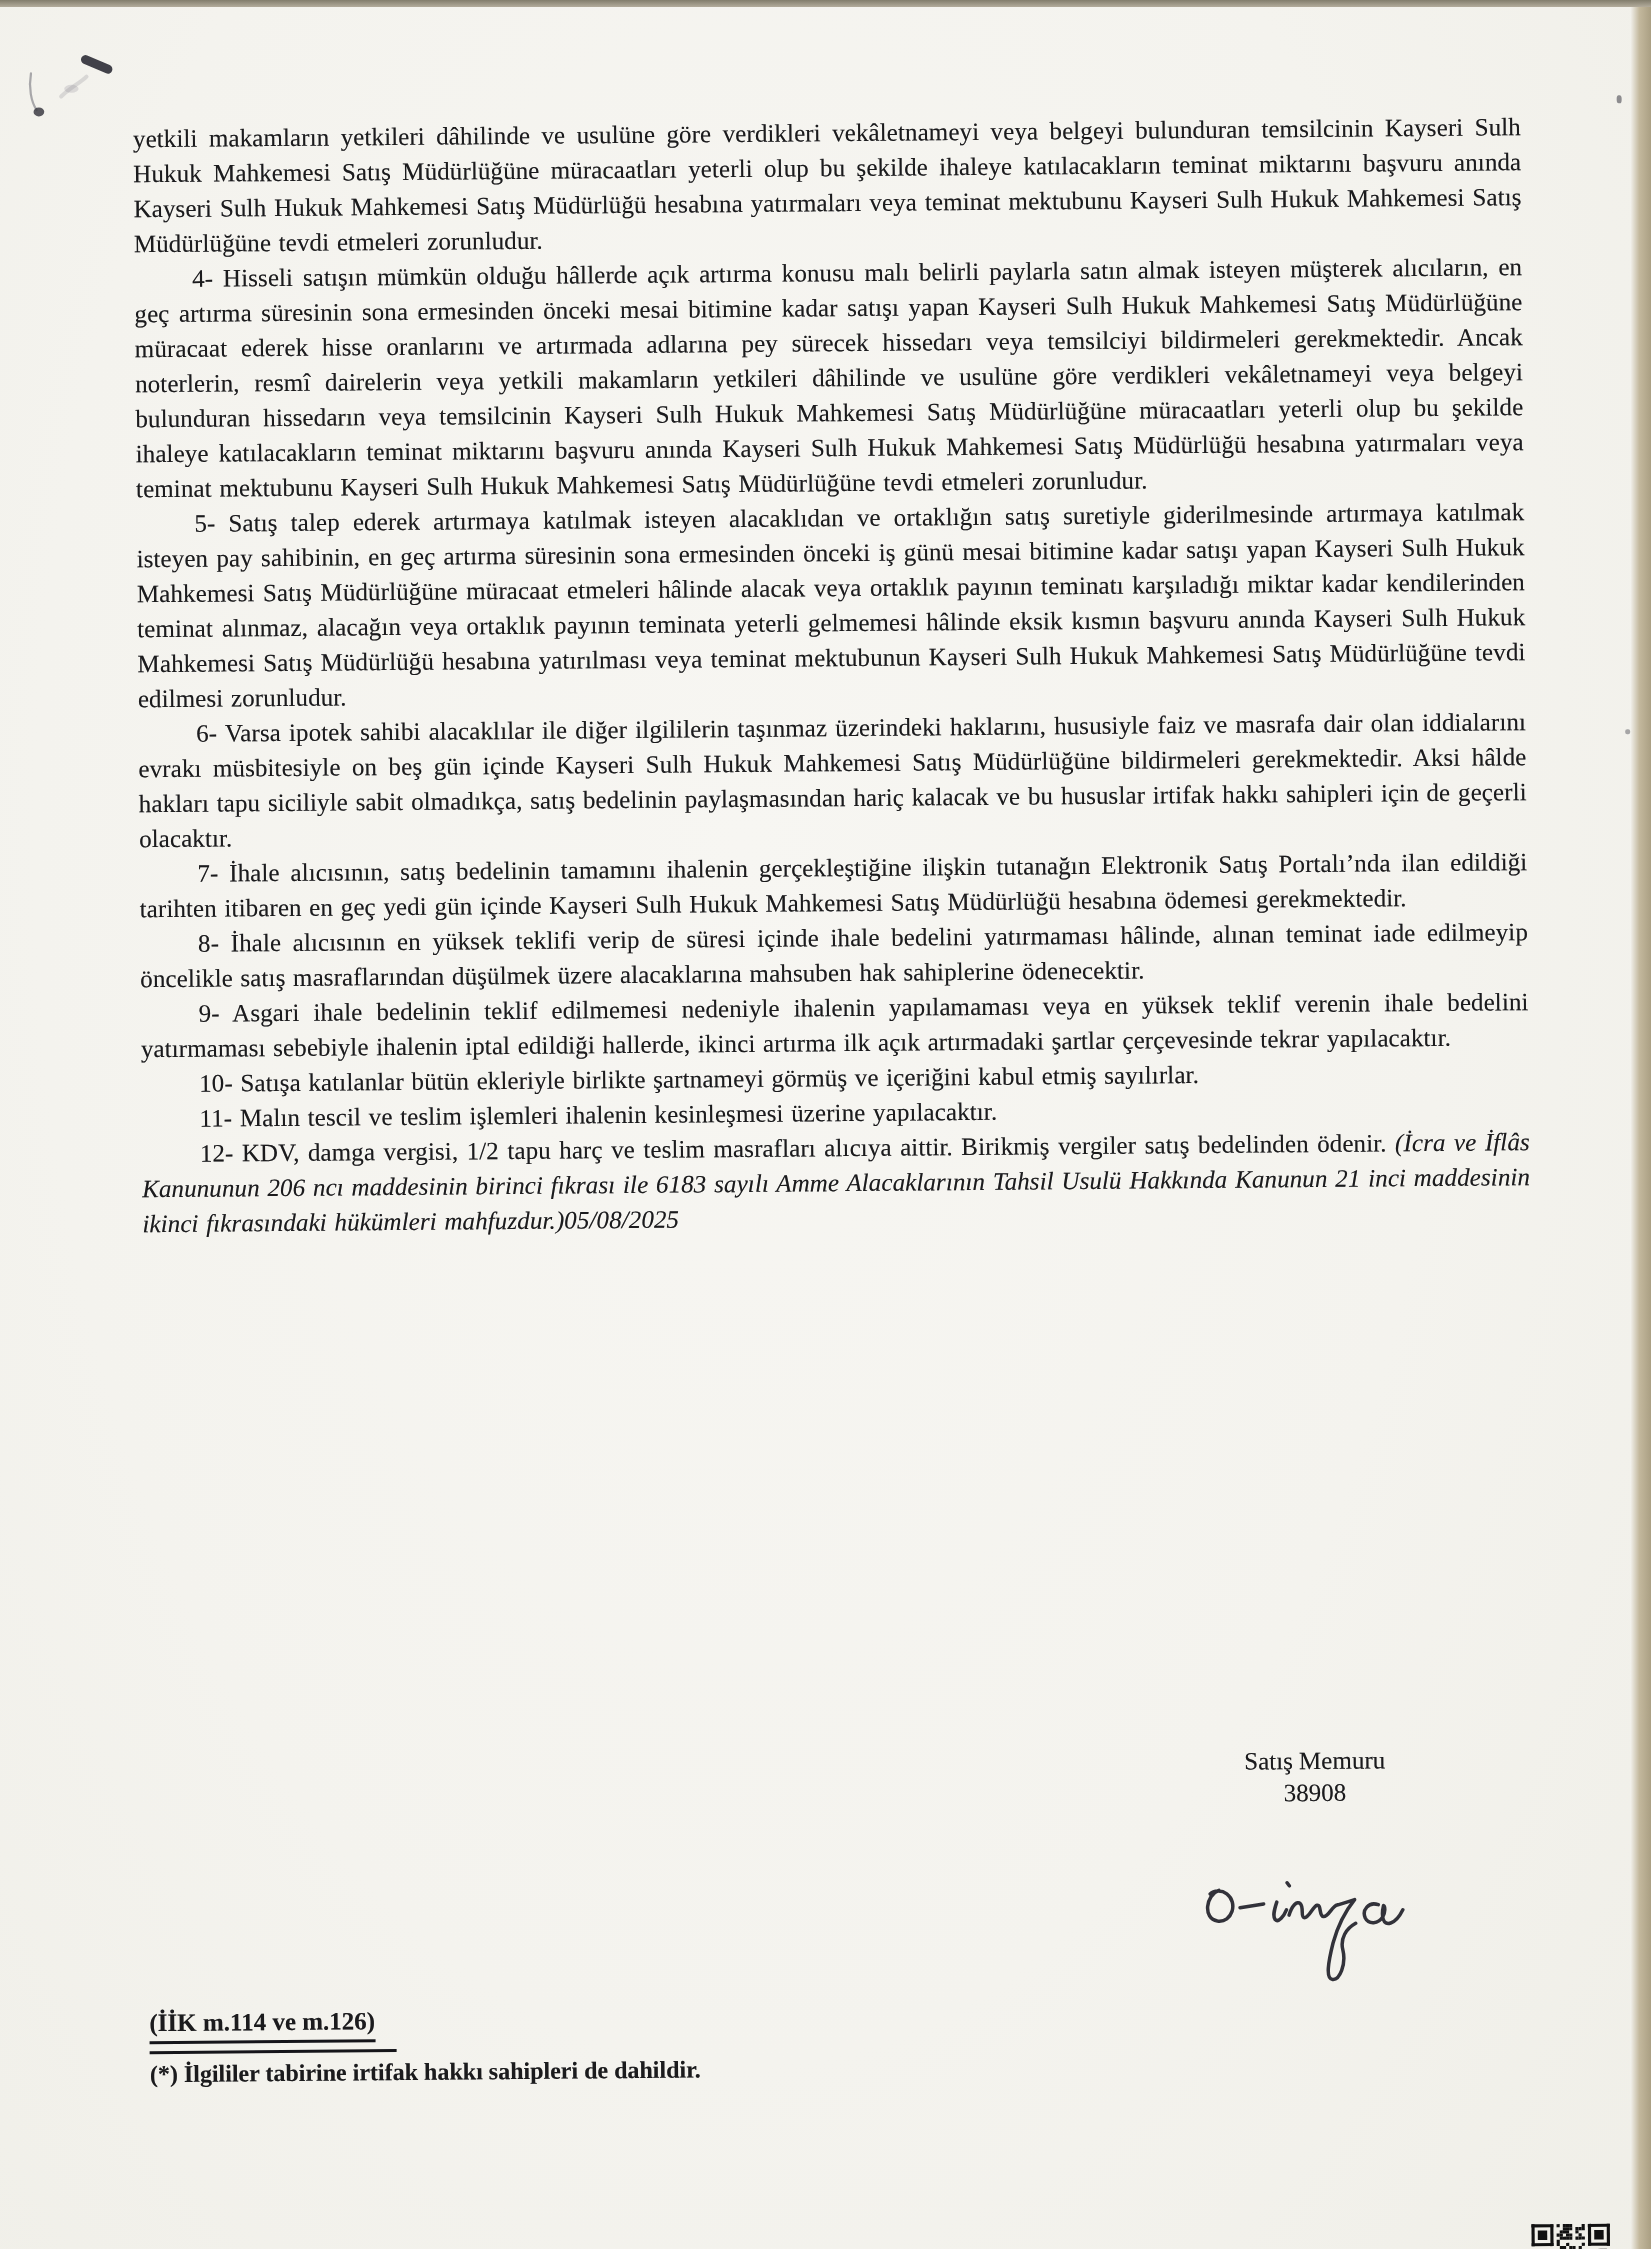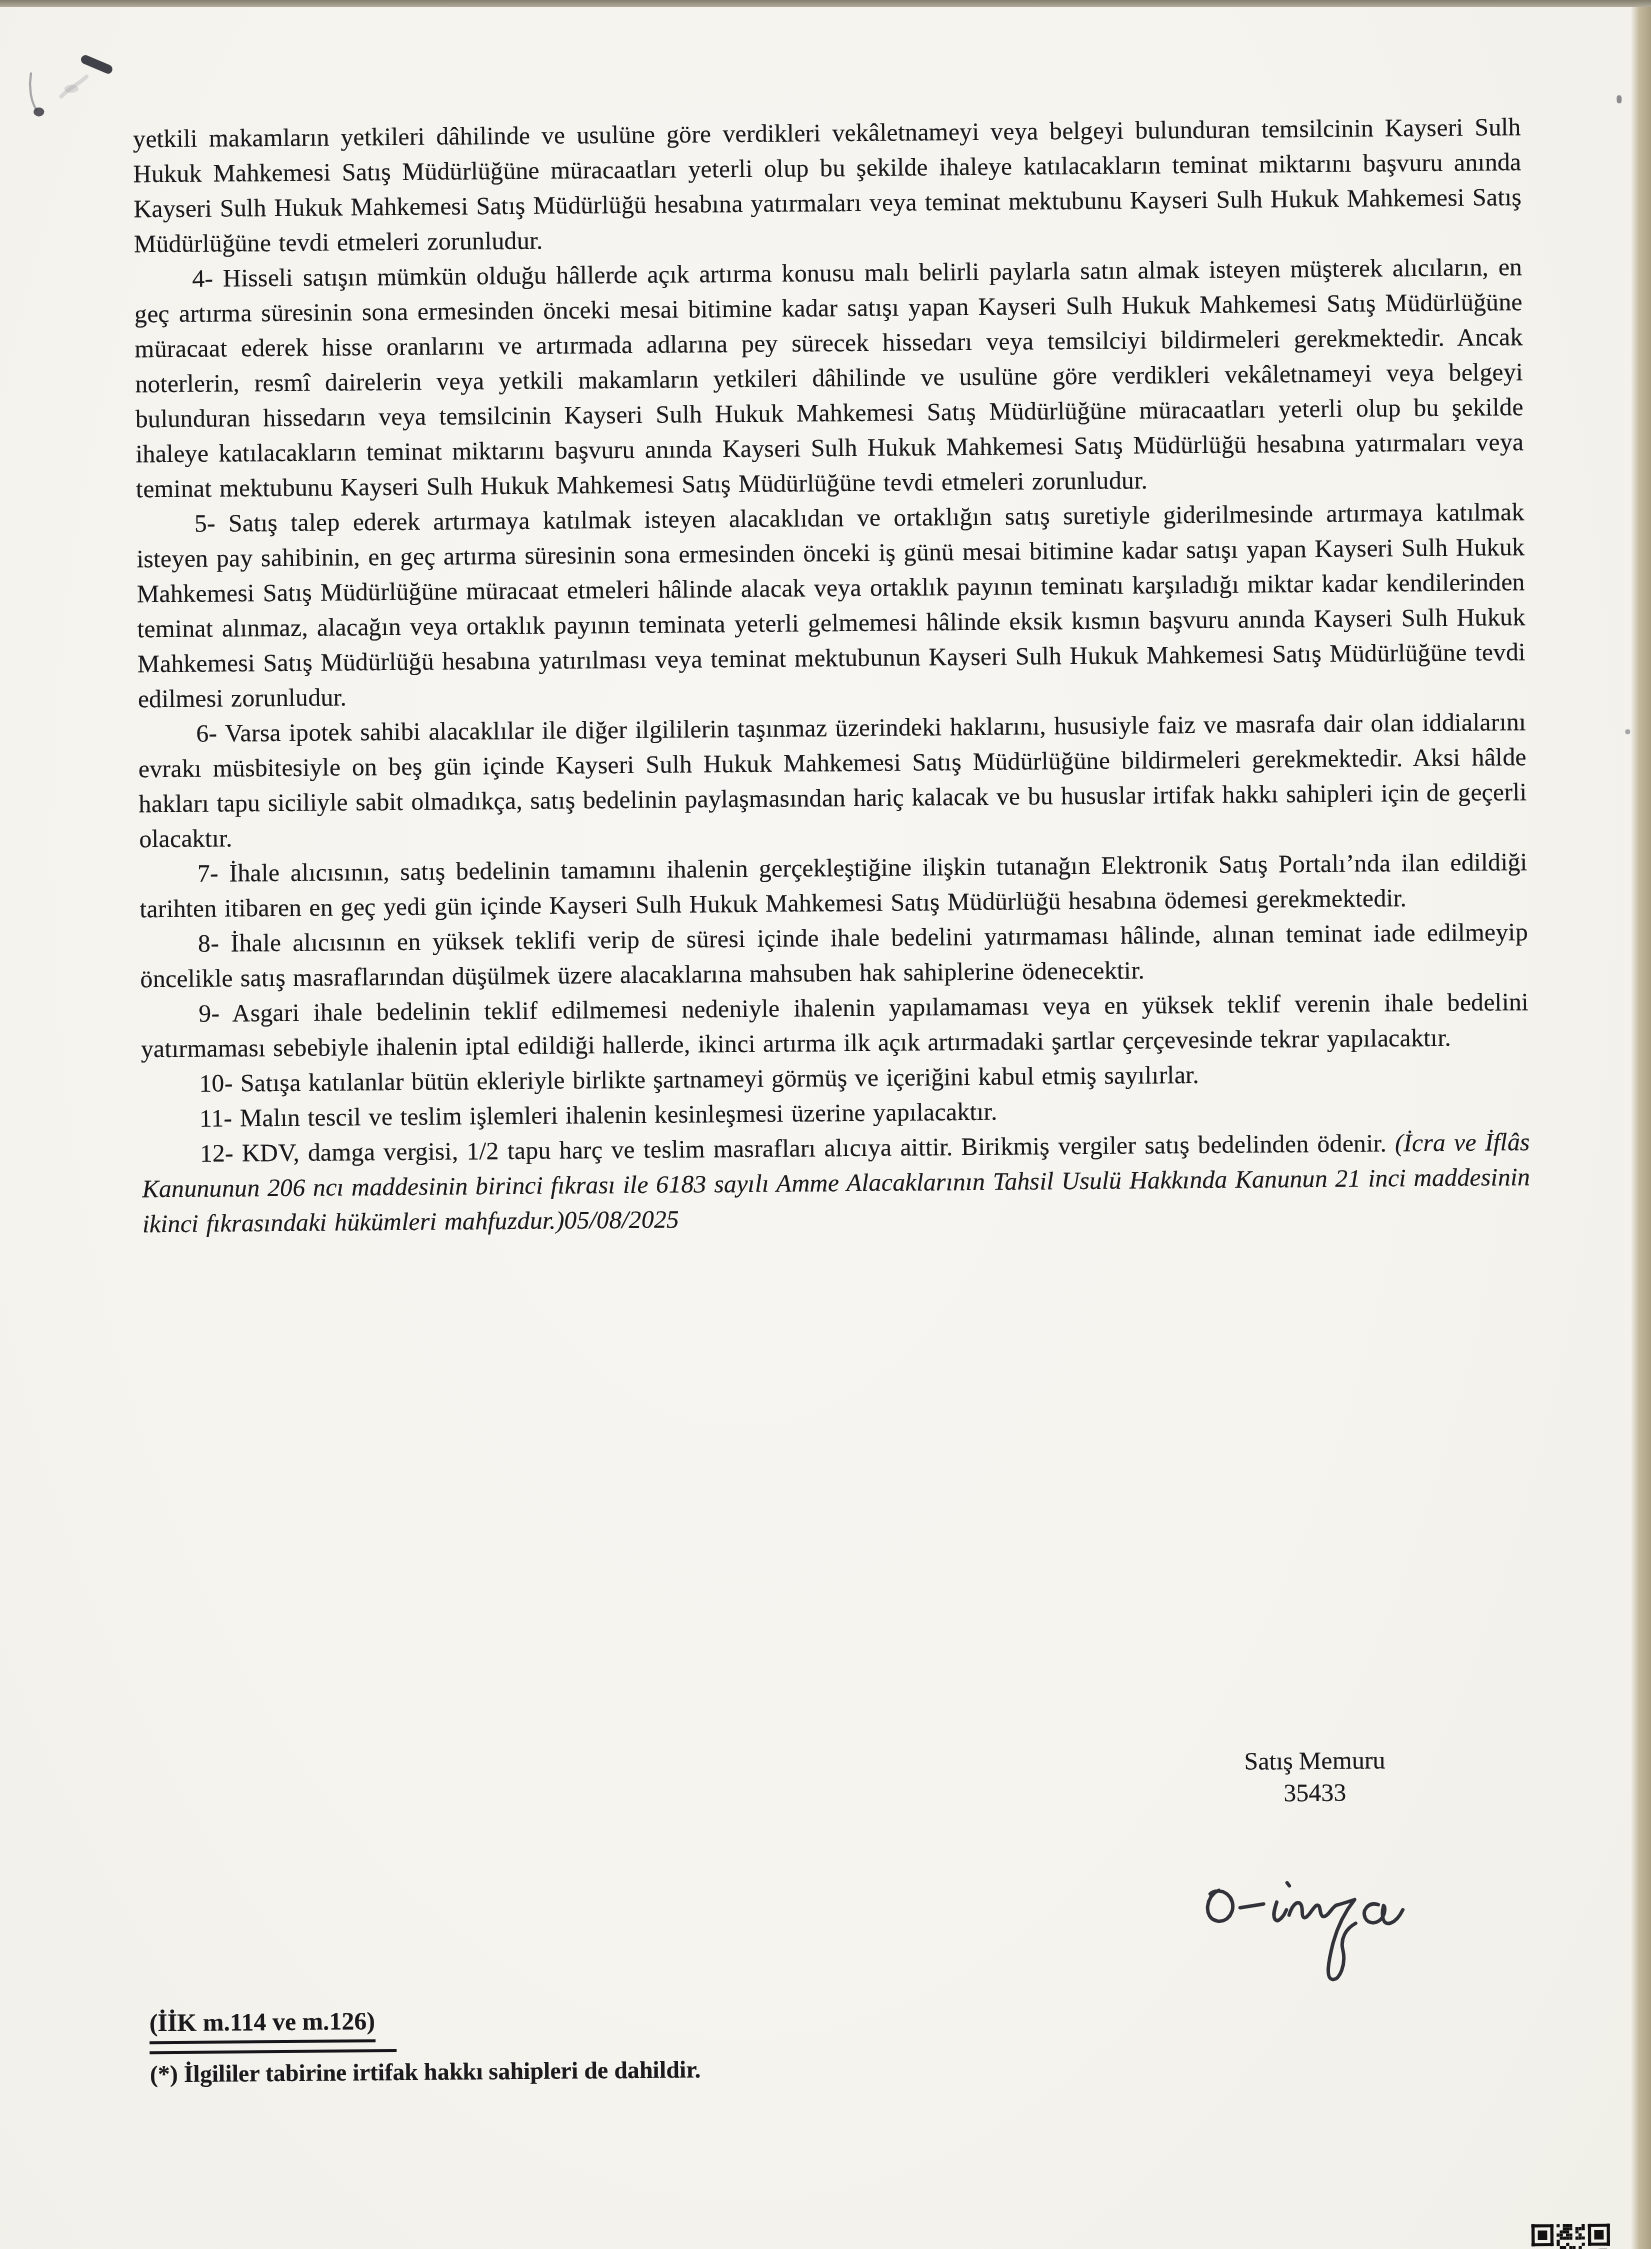--- a/index.html
+++ b/index.html
@@ -72,21 +72,21 @@
       <p class="para indent"><span>7- İhale alıcısının, satış bedelinin tamamını ihalenin gerçekleştiğine ilişkin tutanağın Elektronik Satış Portalı’nda ilan edildiği tarihten itibaren en geç yedi gün içinde Kayseri Sulh Hukuk Mahkemesi Satış Müdürlüğü hesabına ödemesi gerekmektedir.</span></p>
       <p class="para indent"><span>8- İhale alıcısının en yüksek teklifi verip de süresi içinde ihale bedelini yatırmaması hâlinde, alınan teminat iade edilmeyip öncelikle satış masraflarından düşülmek üzere alacaklarına mahsuben hak sahiplerine ödenecektir.</span></p>
       <p class="para indent"><span>9- Asgari ihale bedelinin teklif edilmemesi nedeniyle ihalenin yapılamaması veya en yüksek teklif verenin ihale bedelini yatırmaması sebebiyle ihalenin iptal edildiği hallerde, ikinci artırma ilk açık artırmadaki şartlar çerçevesinde tekrar yapılacaktır.</span></p>
       <p class="para indent"><span>10- Satışa katılanlar bütün ekleriyle birlikte şartnameyi görmüş ve içeriğini kabul etmiş sayılırlar.</span></p>
       <p class="para indent"><span>11- Malın tescil ve teslim işlemleri ihalenin kesinleşmesi üzerine yapılacaktır.</span></p>
       <p class="para indent"><span>12-  KDV, damga vergisi, 1/2 tapu harç ve teslim masrafları alıcıya aittir. Birikmiş vergiler satış bedelinden ödenir. </span><span class="it">(İcra ve İflâs Kanununun 206 ncı maddesinin birinci fıkrası ile 6183 sayılı Amme Alacaklarının Tahsil Usulü Hakkında Kanunun 21 inci maddesinin ikinci fıkrasındaki hükümleri mahfuzdur.)</span><span class="it">05/08/2025</span></p>
     </div>
 
   <div class="sig-block">
     <div>Satış Memuru</div>
-    <div>35433</div>
+    <div>38908</div>
     <svg class="sig-svg" viewBox="0 0 560 400">
       <path d="M78,168 C48,178 40,232 74,238 C108,243 122,196 96,176 C84,167 66,168 58,176
                M126,208 L180,200
                M210,196 C204,214 200,228 206,236 C214,244 226,228 232,214
                M234,152 l5,7
                M238,226 C244,206 256,192 264,200 C272,208 264,230 272,232 C284,234 292,206 302,204 C312,202 306,228 316,230 C328,232 336,206 348,204
                M348,204 C362,200 376,196 388,192 C370,214 350,248 338,290 C326,336 320,372 336,374 C352,376 368,340 360,306 C354,280 368,258 390,246
                M442,204 C420,196 404,216 412,234 C420,250 442,248 452,232 C458,222 458,208 454,206 C448,230 452,252 470,246 C482,242 492,228 498,216" stroke="#22222a" stroke-width="8" fill="none" stroke-linecap="round" stroke-linejoin="round" opacity="0.92"></path>
     </svg>
   </div>

